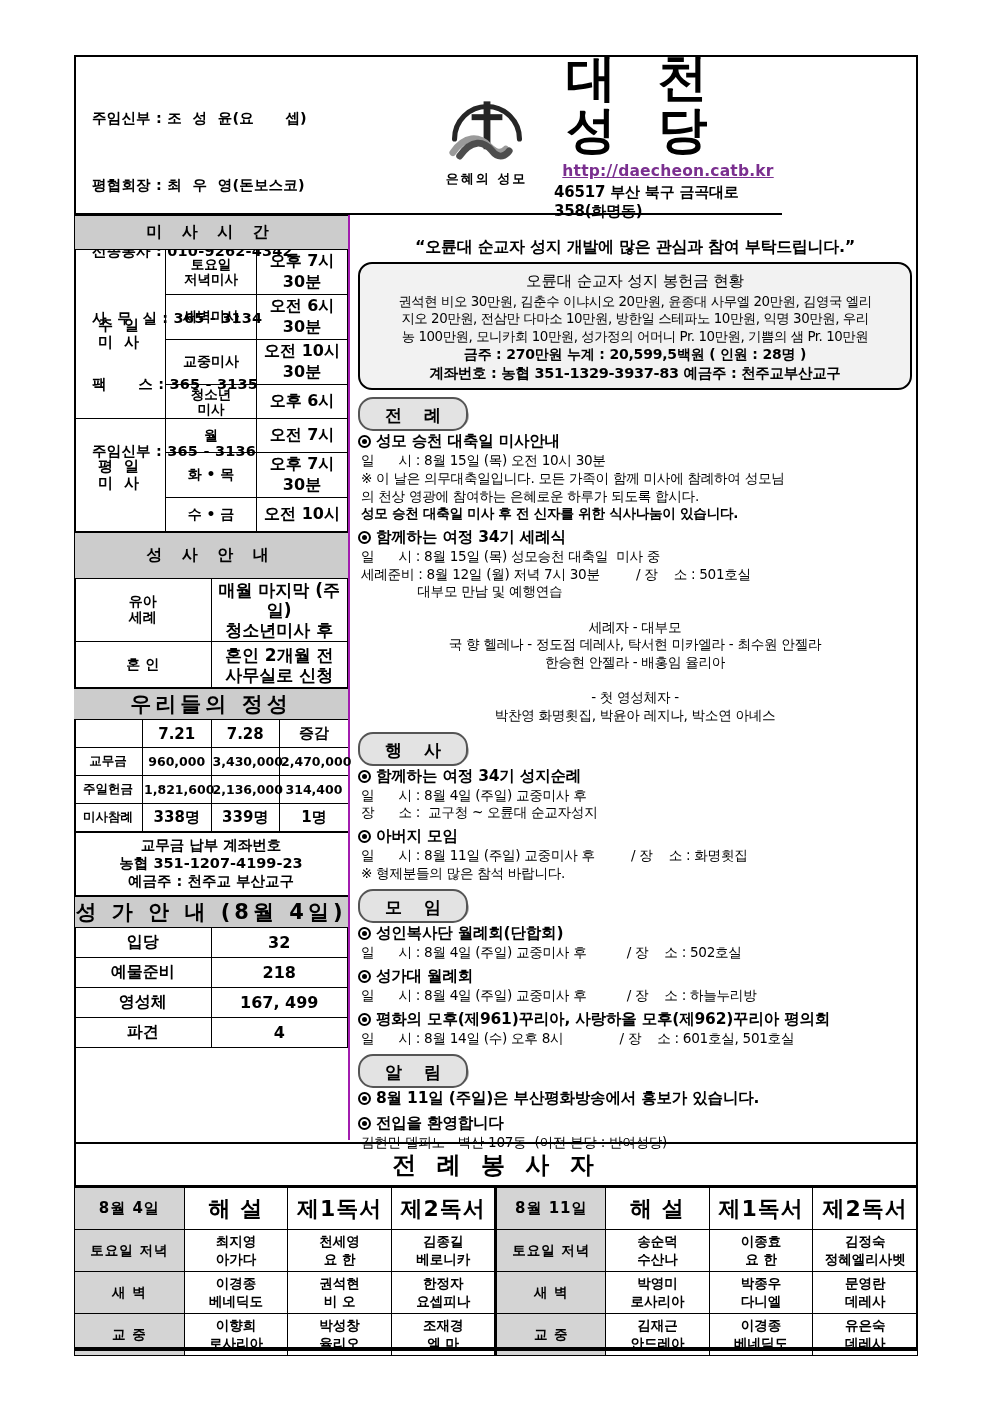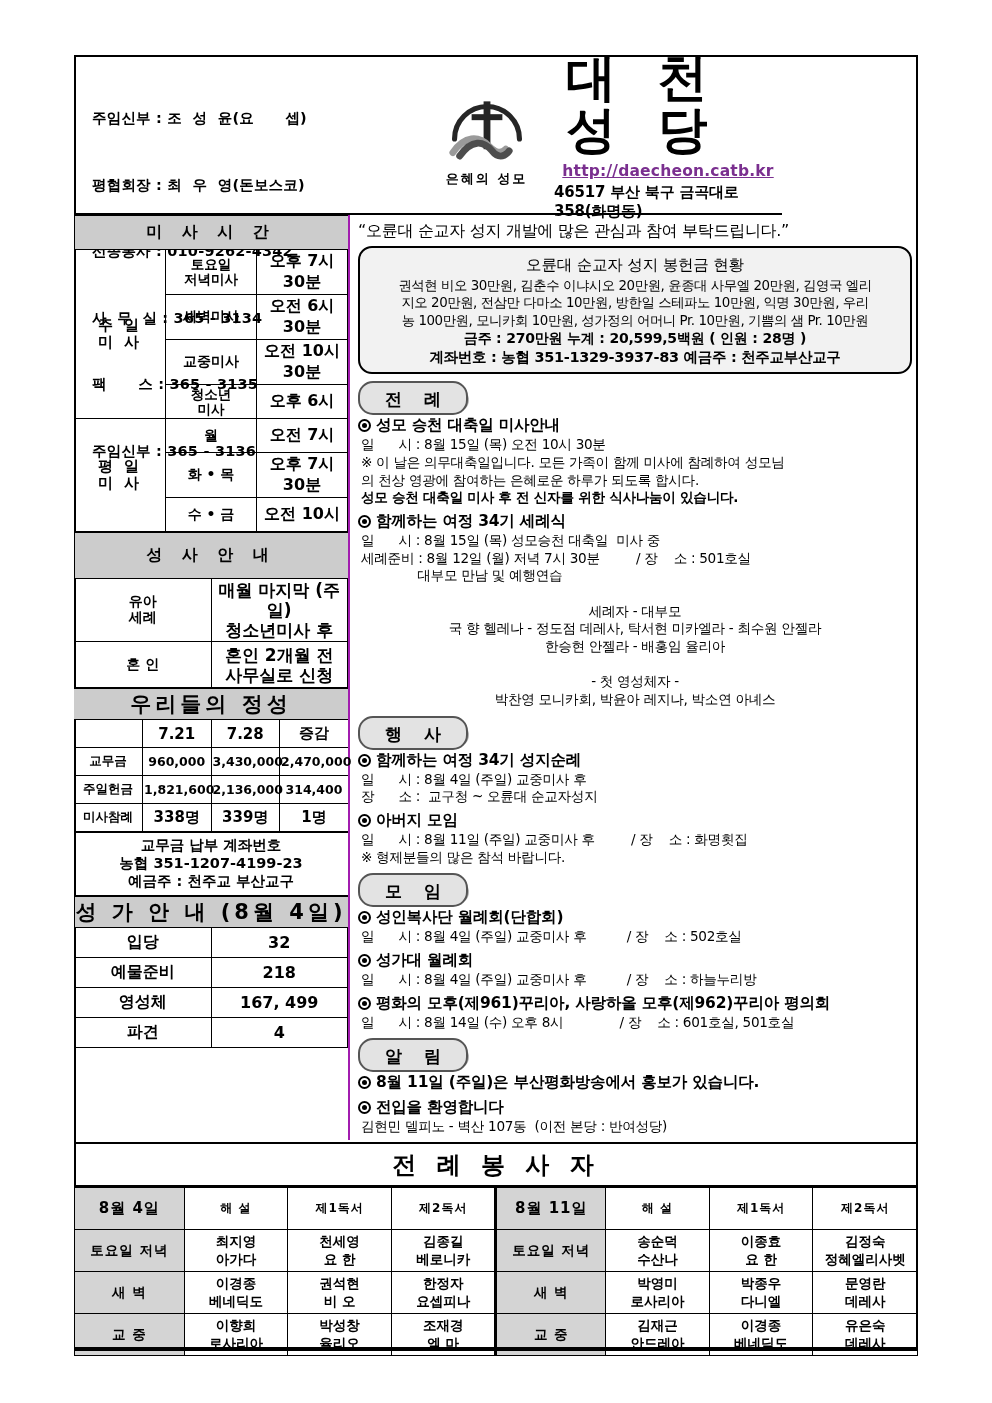--- a/index.html
+++ b/index.html
@@ -149,24 +149,25 @@
     font-weight: bold;
     font-size: 14.5px;
     line-height: 1.22;
     padding: 4px 0 5px;
   }
 
   .hymn-tbl td { height: 30px; font-size: 16px; }
 
   
   .quote {
-    font-weight: normal;
+    text-align: center;
+    font-weight: bold;
     font-size: 16px;
     letter-spacing: -0.3px;
-    margin: 2px 0 4px;
+    margin: 18px 0 4px;
   }
   .don-box {
     border: 2px solid #000;
     border-radius: 14px;
     background: #f2f2f2;
     padding: 7px 8px 5px;
     text-align: center;
   }
   .don-title { font-size: 15.5px; margin-bottom: 1px; letter-spacing: -0.2px; }
   .don-line { font-size: 13.4px; line-height: 1.30; letter-spacing: -0.45px; }
@@ -250,21 +251,21 @@
     table-layout: fixed;
   }
   table.sv td {
     border: 1px solid #000;
     text-align: center;
     vertical-align: middle;
     font-weight: bold;
     height: 42px;
   }
   table.sv td.hd { background: #d4d4d4; font-size: 15px; letter-spacing: 1px; }
-  table.sv td.hdc { font-size: 12px; letter-spacing: 1px; }
+  table.sv td.hdc { font-size: 22px; letter-spacing: 1px; }
   table.sv td.slot { background: #d4d4d4; font-size: 13.5px; letter-spacing: 1px; }
   table.sv td.nm { font-size: 13.5px; line-height: 1.30; }
   table.sv td.divr { border-right: 3px solid #000; }
   .bot-rule {
     position: absolute; left: 74px; top: 1347px;
     width: 844px; height: 4px;
     border-top: 2px solid #000;
     border-bottom: 2px solid #000;
   }
 </style>
@@ -458,21 +459,21 @@
         </div>
         <div class="detail">일      시 : 8월 15일 (목) 성모승천 대축일  미사 중</div>
         <div class="detail">세례준비 : 8월 12일 (월) 저녁 7시 30분         / 장    소 : 501호실</div>
         <div class="detail">              대부모 만남 및 예행연습</div>
         <div class="detail"> </div>
         <div class="detail center">세례자 - 대부모</div>
         <div class="detail center">국 향 헬레나 - 정도점 데레사, 탁서현 미카엘라 - 최수원 안젤라</div>
         <div class="detail center">한승현 안젤라 - 배홍임 율리아</div>
         <div class="detail"> </div>
         <div class="detail center">- 첫 영성체자 -</div>
-        <div class="detail center">박찬영 모니카회, 박윤아 레지나, 박소연 아녜스</div>
+        <div class="detail center">박찬영 화명횟집, 박윤아 레지나, 박소연 아녜스</div>
       </div>
 
       <div class="pill-wrap">
         <div class="pill-shadow"></div>
         <div class="pill">행   사</div>
       </div>
       <div class="item">
         <div class="item-title">
           <span class="bullet"></span>
           <span>함께하는 여정 34기 성지순례</span>

